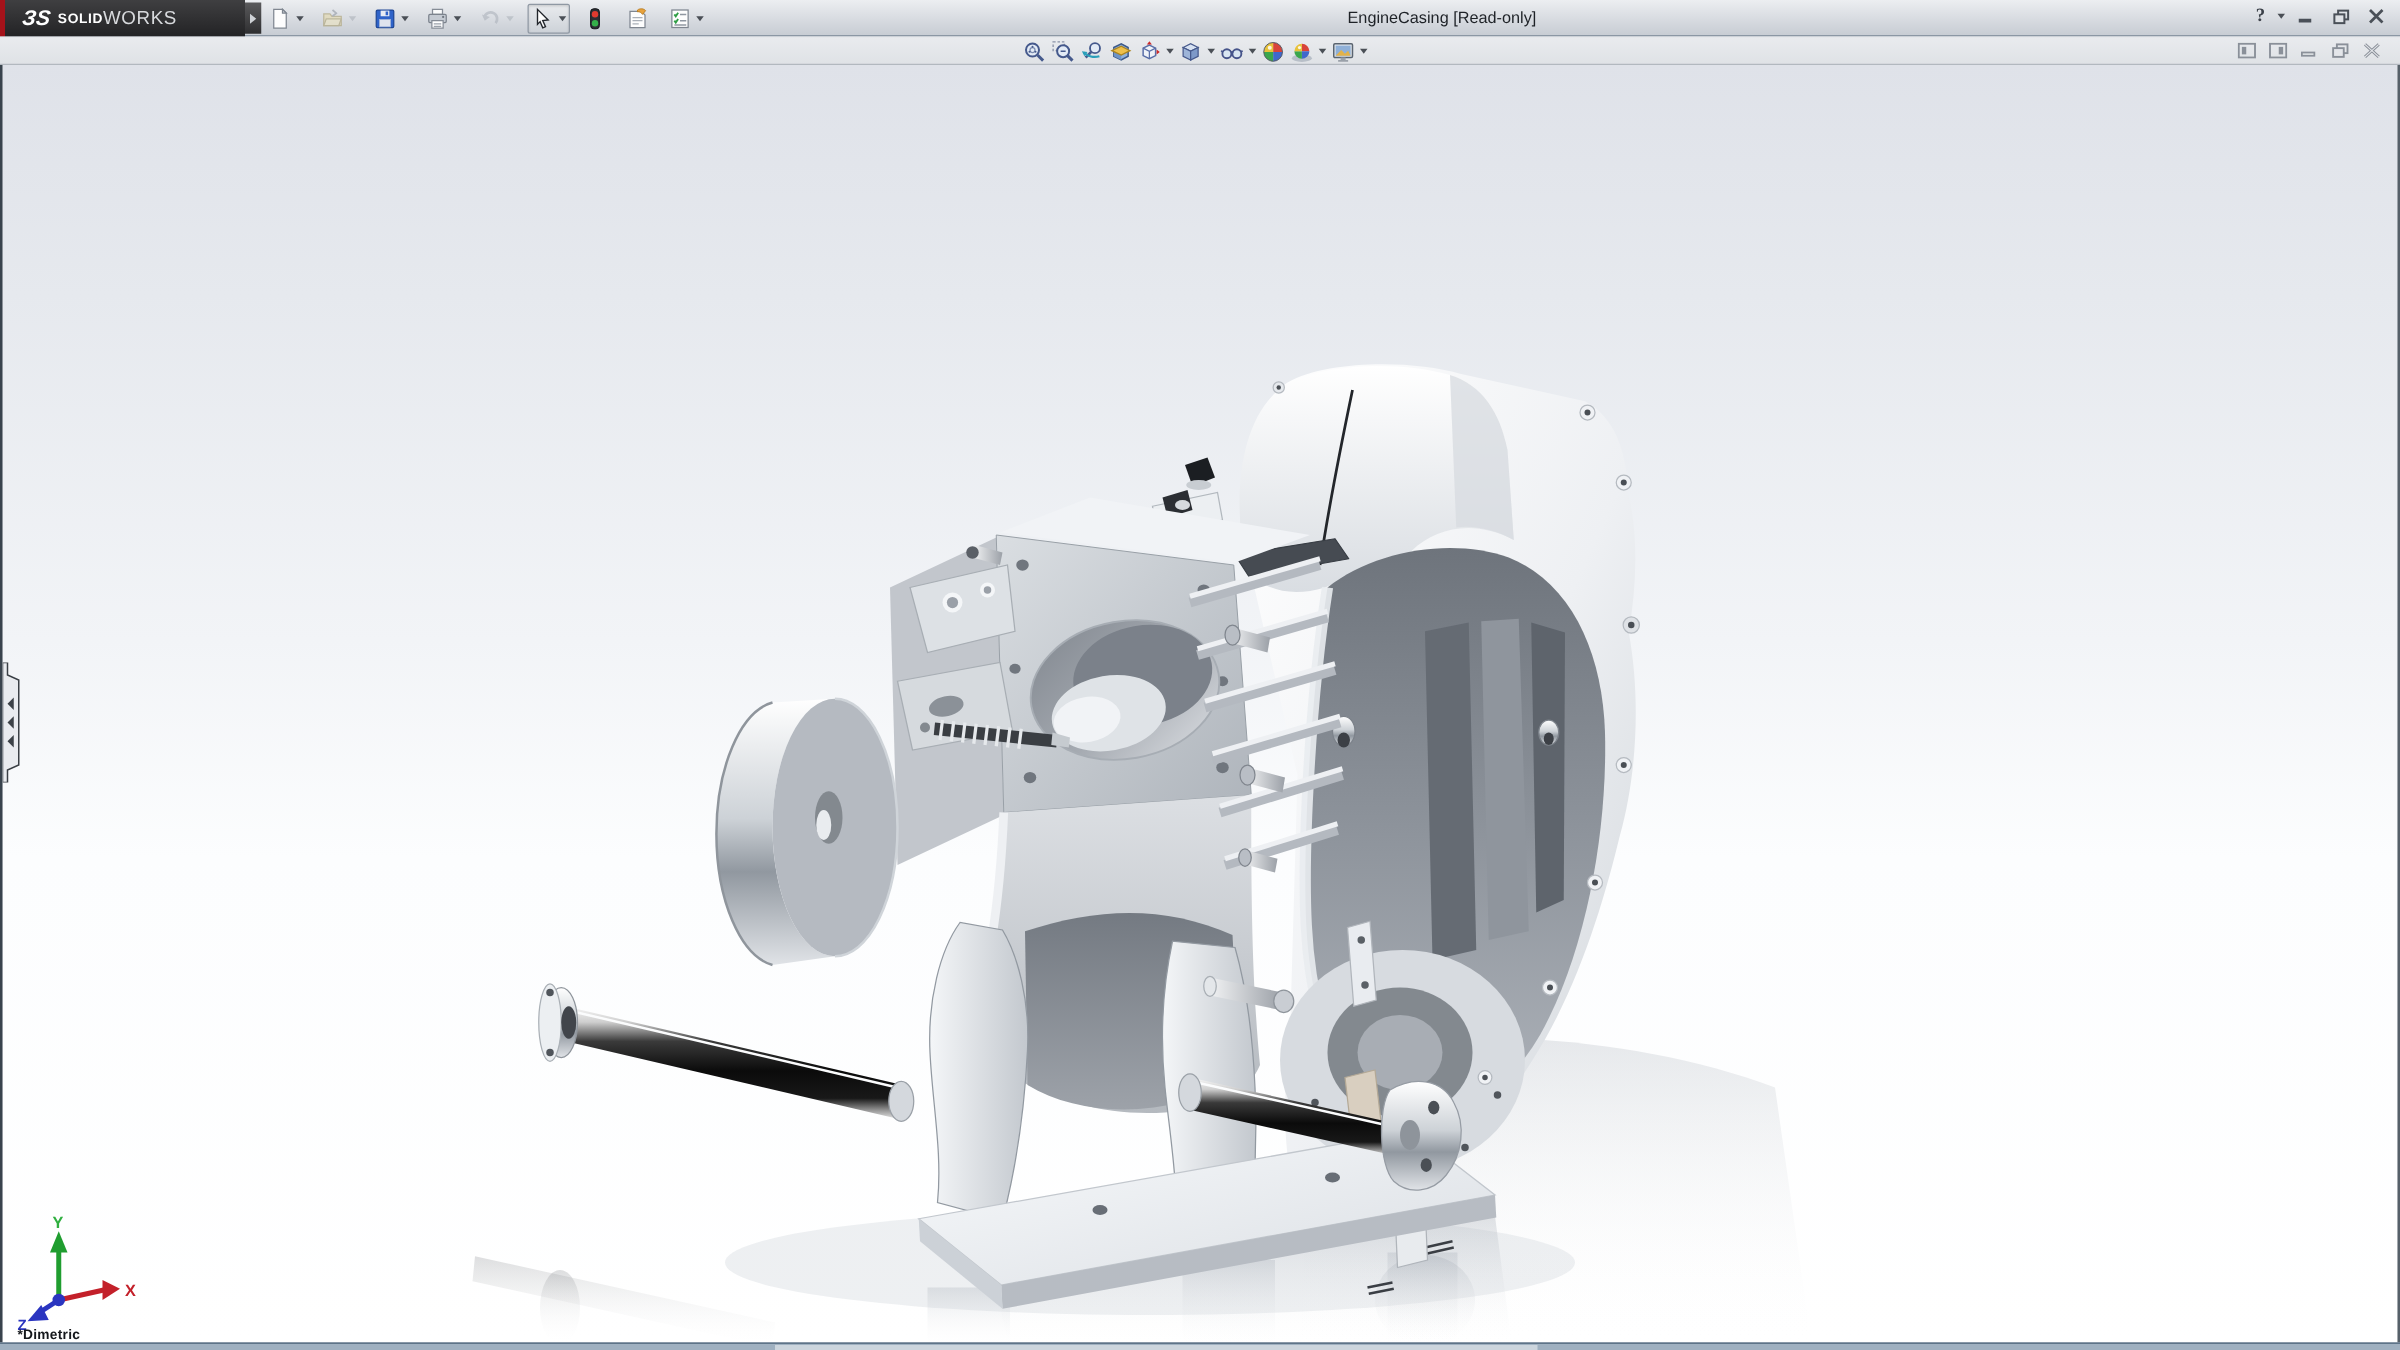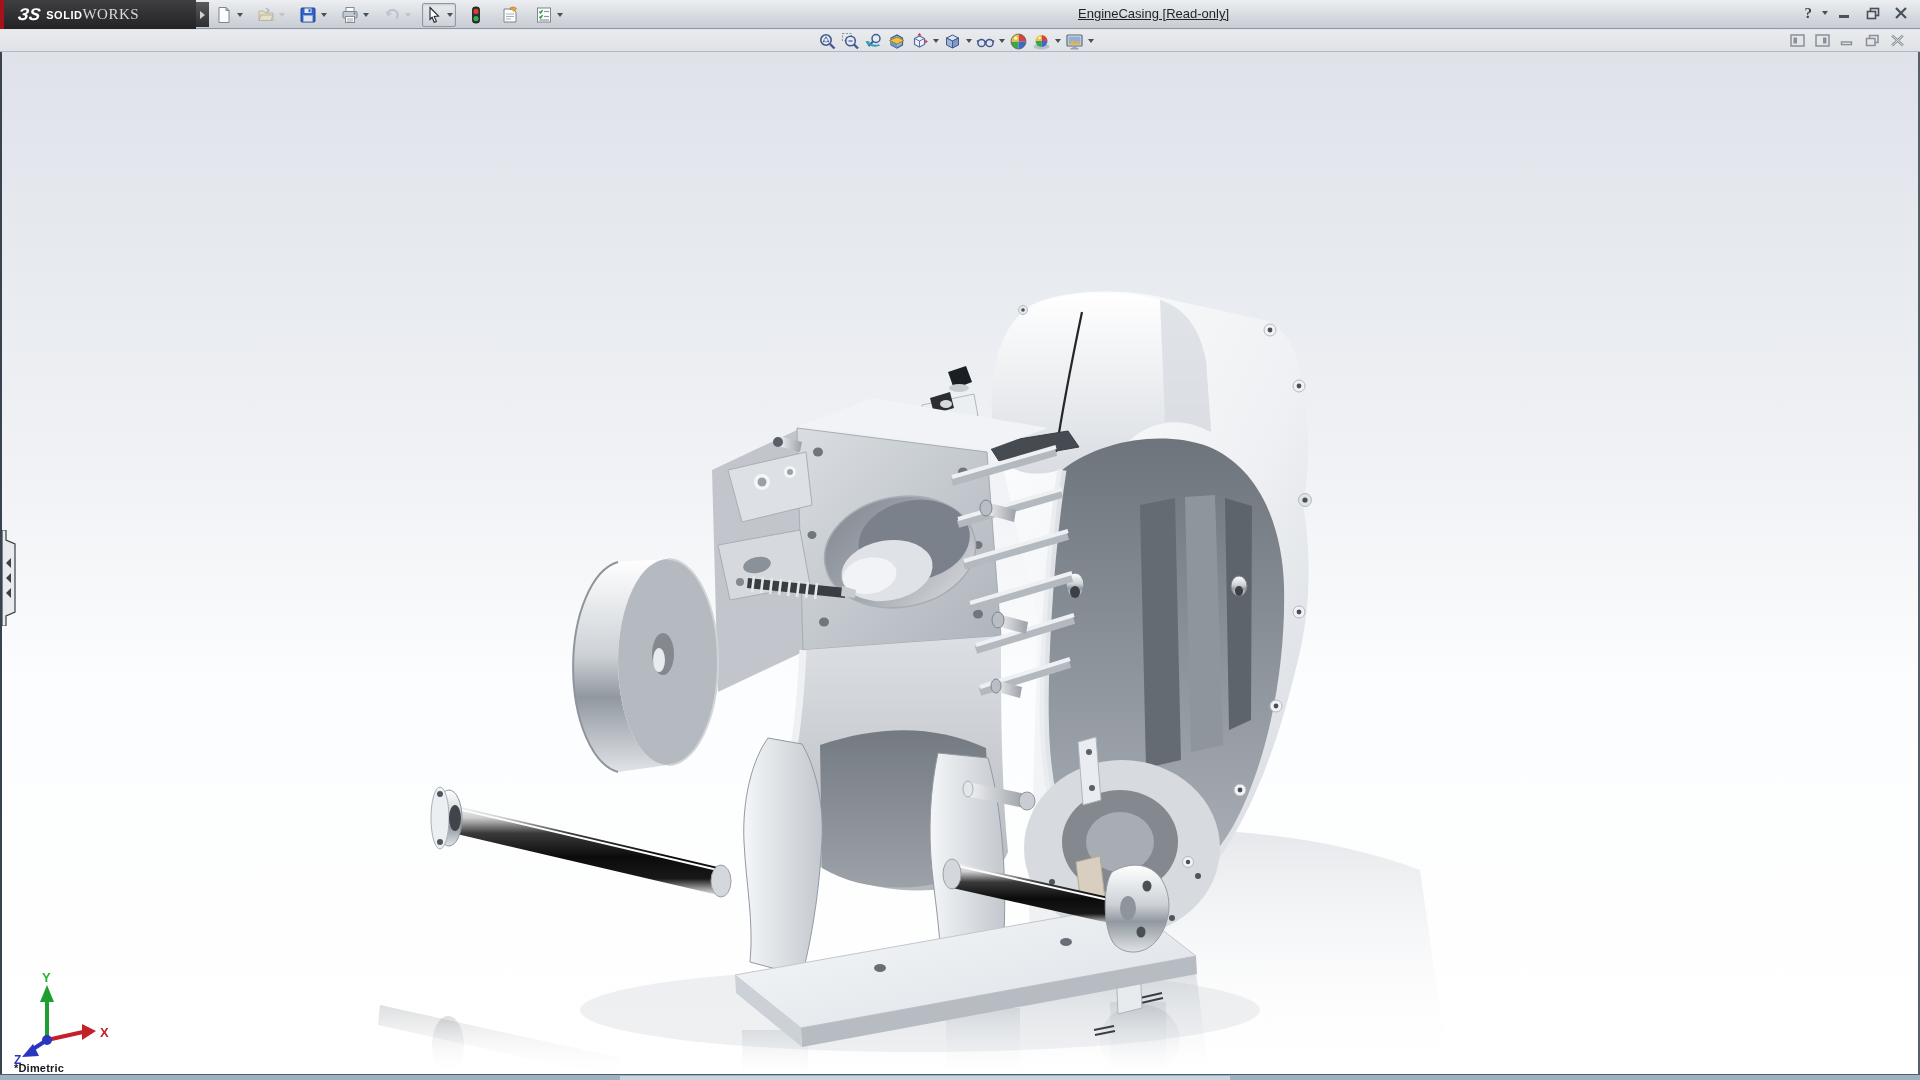--- a/index.html
+++ b/index.html
@@ -8,35 +8,35 @@
 
   
   .titlebar { position:absolute; left:0; top:0; width:1920px; height:29px;
     background:linear-gradient(#eceef1, #d2d6dc 70%, #c8cdd4);
     border-bottom:1px solid #8b97a4; }
   .logo-red { position:absolute; left:0; top:0; width:4px; height:29px; background:#a5121a; }
   .logo { position:absolute; left:4px; top:0; height:29px; width:192px;
     background:linear-gradient(#3f3f41,#232325); display:flex; align-items:center; padding-left:14px; }
   .logo-glyph { color:#fff; font-style:italic; font-weight:bold; font-size:17px; letter-spacing:0; transform:skewX(-8deg); margin-right:6px; }
   .brand-bold { color:#ffffff; font-weight:bold; font-size:11px; letter-spacing:.5px; }
-  .brand-light { color:#d8dadd; font-weight:normal; font-size:15px; letter-spacing:.5px;font-family:Liberation Serif, serif; }
+  .brand-light { color:#d8dadd; font-weight:normal; font-size:15px; letter-spacing:.5px; }
   .logo-tab { position:absolute; left:196px; top:2px; width:13px; height:25px;
     background:linear-gradient(#5a5a5c,#2e2e30); display:flex; align-items:center; justify-content:center; }
   .logo-tab .tri-r { width:0; height:0; border-left:5px solid #cfd2d6; border-top:4px solid transparent; border-bottom:4px solid transparent; }
 
   .tb-main { position:absolute; left:212px; top:0; height:29px; display:flex; align-items:center; }
   .tbtn { display:flex; align-items:center; height:24px; padding:0 2px; border:1px solid transparent; border-radius:2px; }
   .tbtn .ic { width:18px; height:18px; display:block; }
   .tbtn.grp { margin-right:8px; }
   .dd { width:0; height:0; border-left:3.5px solid transparent; border-right:3.5px solid transparent; border-top:4px solid #4a4f56; margin-left:4px; }
   .dd.dis { border-top-color:#a8aeb6; }
   .tbtn.disabled { opacity:.55; }
   .tbtn.active { background:linear-gradient(#e9ebee,#cdd2d8); border:1px solid #8f98a3; box-shadow:inset 0 1px 2px rgba(0,0,0,.15); }
 
-  .title-text { position:absolute; left:1078px; top:6px; font-size:13px; color:#1e2227;text-decoration:underline; }
+  .title-text { position:absolute; left:1078px; top:6px; font-size:13px; color:#1e2227; }
 
   .win-controls { position:absolute; right:8px; top:4px; display:flex; align-items:center; gap:6px; }
   .help-glyph { font-size:15px; font-weight:bold; color:#3c424a; font-family:"Liberation Serif", serif; }
   .wc { width:22px; height:18px; display:flex; align-items:center; justify-content:center; }
 
   
   .toolbar2 { position:absolute; left:0; top:30px; width:1920px; height:22px;
     background:linear-gradient(#e9ebee,#dfe2e6); border-bottom:1px solid #b2b8bf; }
   .heads-up { position:absolute; left:816px; top:0; height:22px; display:flex; align-items:center; }
   .hbtn { display:flex; align-items:center; height:22px; padding:0 2px; }

